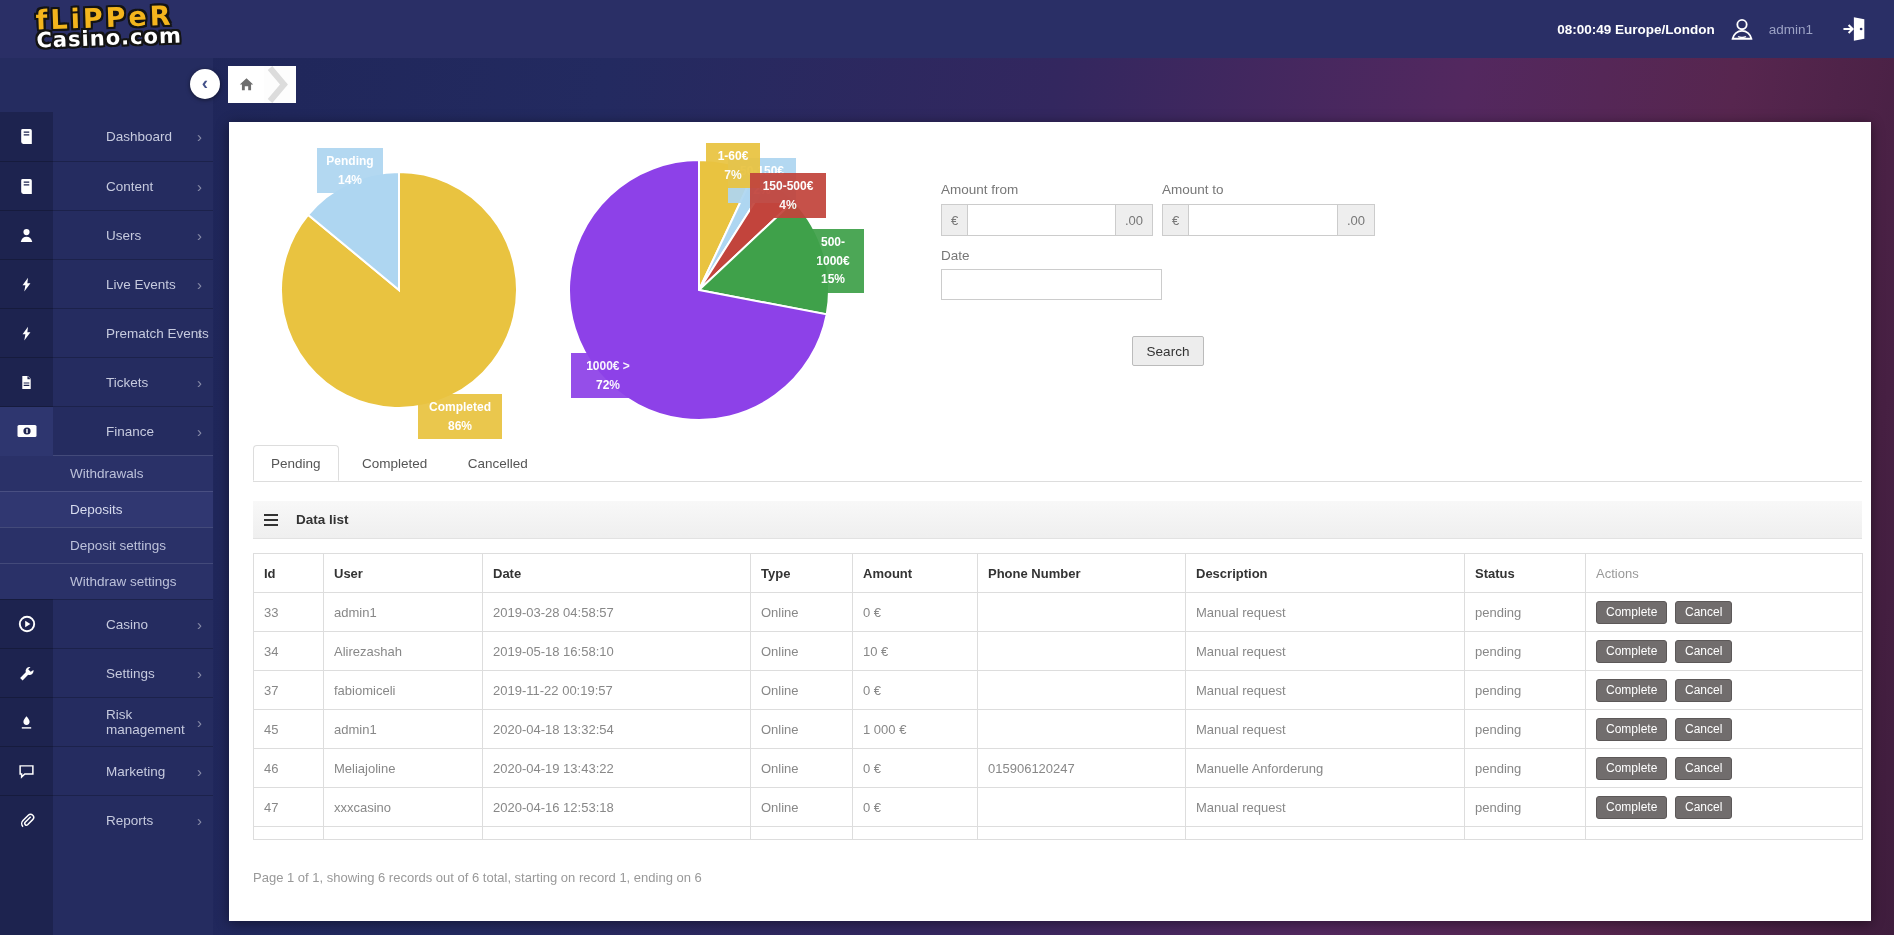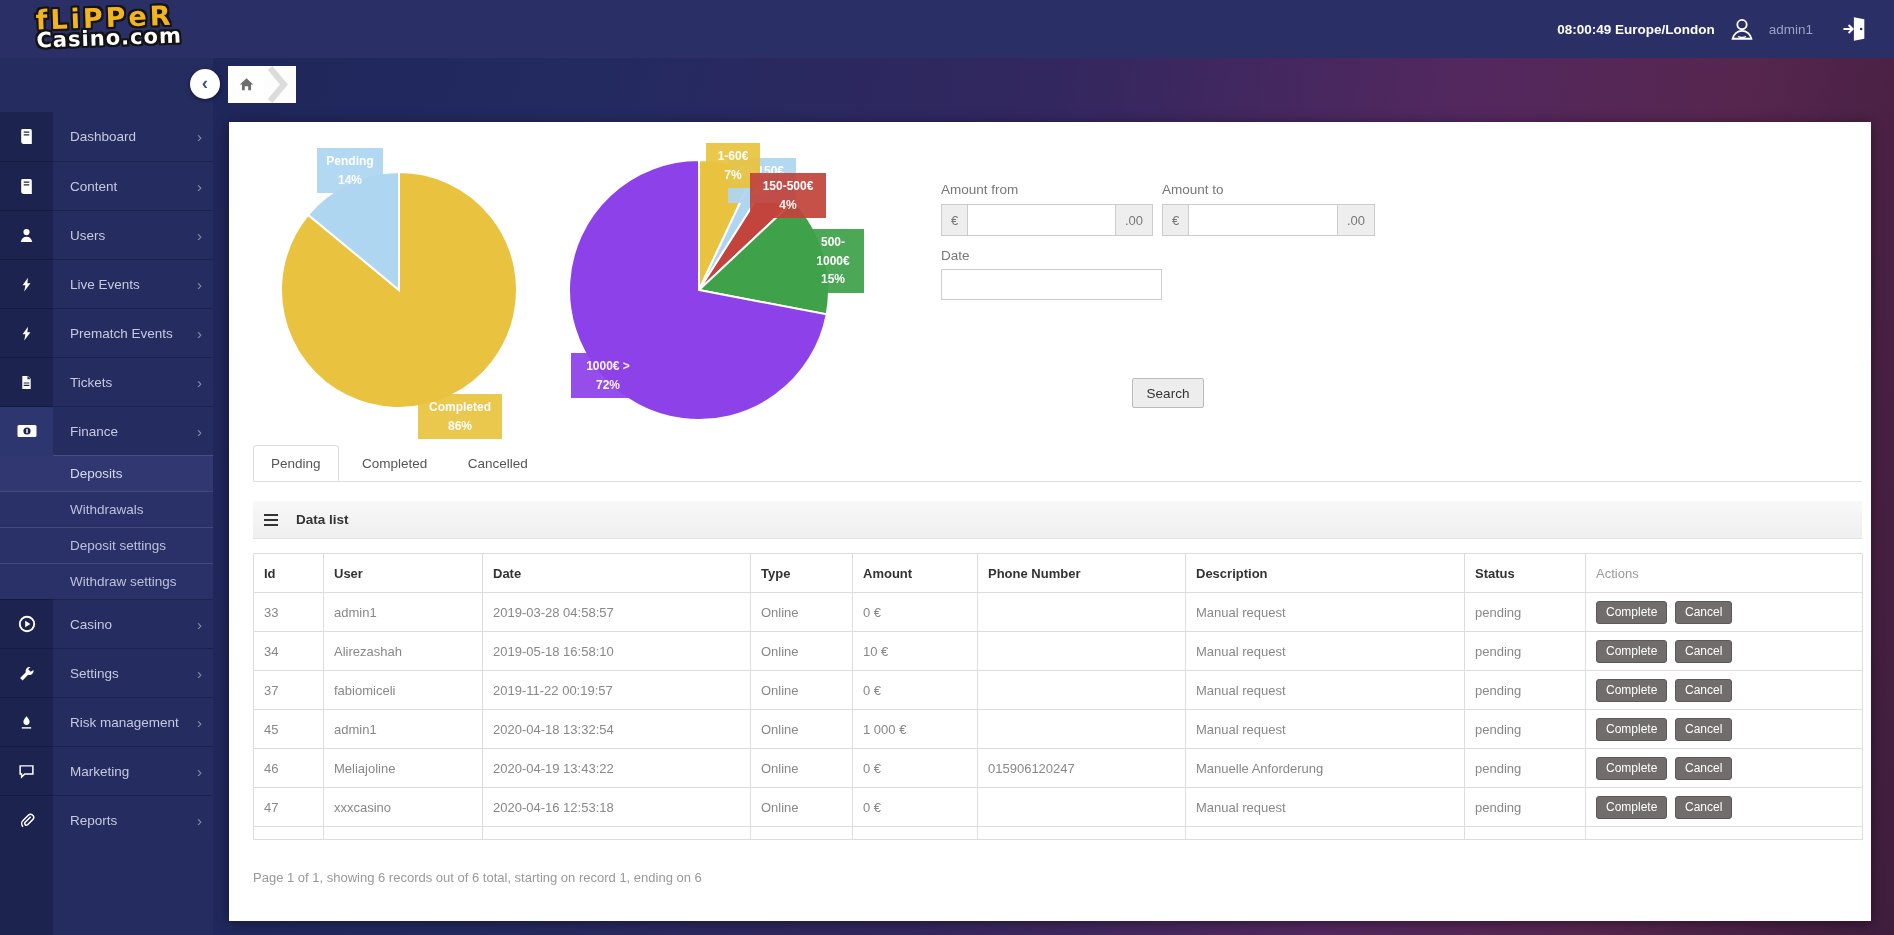--- a/index.html
+++ b/index.html
@@ -27,21 +27,21 @@
   .crumb-arrow { width:32px; height:37px; background:#fdfdfd; display:flex; align-items:center; }
 
   
   #sidebar { position:absolute; left:0; top:58px; width:213px; height:877px; background:#252c60; z-index:20; }
   #icon-strip { position:absolute; left:0; top:54px; width:53px; height:823px; background:#1d234f; }
   #menu { position:absolute; left:0; top:54px; width:213px; }
   .mitem { position:relative; height:49px; display:flex; align-items:center; cursor:pointer; border-top:1px solid rgba(0,0,0,.22); }
   .mitem:first-child { border-top:none; }
   .mitem .icell { width:53px; height:49px; display:flex; align-items:center; justify-content:center; flex:none; }
   .mitem .icell.hl { background:#2e366f; }
-  .mitem .mlabel { color:#c6cade; font-size:13.5px; padding-left:17px; }
+  .mitem .mlabel { color:#c6cade; font-size:13.5px; padding-left:17px;margin-left:36px; }
   .mitem .chev { position:absolute; right:11px; color:rgba(255,255,255,.45); font-size:15px; }
   .sitem { height:36px; line-height:36px; background:#2a3168; border-top:1px solid rgba(255,255,255,.12); color:#bcc1da;
      font-size:13.5px; padding-left:70px; cursor:pointer; }
   .sitem.active { background:#303771; color:#d7dbee; }
 
   
   #panel { position:absolute; left:229px; top:122px; width:1642px; height:799px; background:#fff; box-shadow:0 2px 12px rgba(0,0,0,.45); z-index:10;padding-left:48px; }
 
   
   .pie { position:absolute; }
@@ -60,21 +60,21 @@
   
   .flabel { position:absolute; color:#777; font-size:13.5px; }
   .lbl-from { left:712px; top:60px; } .lbl-to { left:933px; top:60px; } .lbl-date { left:712px; top:126px; }
   .igroup { position:absolute; display:flex; height:32px; }
   .grp-from { left:712px; top:82px; width:212px; } .grp-to { left:933px; top:82px; width:213px; }
   .addon { background:#eee; border:1px solid #ccc; color:#777; font-size:13px; display:flex; align-items:center; padding:0 9px; flex:none; }
   .addon.left { border-right:none; } .addon.right { border-left:none; }
   .igroup input { flex:1; min-width:0; border:1px solid #ccc; font-size:13px; padding:0 6px; outline:none; }
   .input-date { position:absolute; left:712px; top:147px; width:221px; height:31px; border:1px solid #ccc; font-size:13px; padding:0 6px; outline:none; }
   .btn-search { position:absolute; left:903px; top:214px; width:72px; height:30px; background:#ededed; border:1px solid #bbb;
-     border-radius:2px; color:#333; font-size:13.5px; cursor:pointer; font-family:inherit;margin-top:42px; }
+     border-radius:2px; color:#333; font-size:13.5px; cursor:pointer; font-family:inherit; }
 
   
   #tabs { position:absolute; left:24px; top:322px; width:1609px; height:38px; border-bottom:1px solid #ddd; }
   .tab { display:inline-block; padding:10px 17px 9px; font-size:13.5px; color:#555; cursor:pointer; position:relative; top:1px; margin-right:2px; }
   .tab.active { background:#fff; border:1px solid #ddd; border-bottom:1px solid #fff; border-radius:4px 4px 0 0; }
 
   
   #datalist-bar { position:absolute; left:24px; top:379px; width:1609px; height:38px;
      background:linear-gradient(#f8f8f8,#efefef); border-bottom:1px solid #e2e2e2; display:flex; align-items:center; gap:18px; padding-left:11px; }
   #datalist-bar .dl-title { font-size:13.5px; font-weight:bold; color:#333; }
@@ -208,22 +208,22 @@
             <svg width="20" height="14" viewBox="0 0 20 14">
               <rect x="0.5" y="1" width="19" height="12" rx="1.5" fill="#fff"></rect>
               <circle cx="10" cy="7" r="3.6" fill="#1d234f"></circle>
               <rect x="9.3" y="4.9" width="1.4" height="4.2" fill="#fff"></rect>
             </svg>
           </span>
         <span class="mlabel">Finance</span>
         <span class="chev">›</span>
       </div>
 
+      <div class="sitem">Withdrawals</div>
       <div class="sitem active">Deposits</div>
-      <div class="sitem">Withdrawals</div>
       <div class="sitem">Deposit settings</div>
       <div class="sitem">Withdraw settings</div>
 
       <div class="mitem">
         <span class="icell">
             <svg width="18" height="18" viewBox="0 0 16 16">
               <circle cx="8" cy="8" r="6.4" fill="none" stroke="#fff" stroke-width="1.7"></circle>
               <path fill="#fff" d="M6.4 5.1 11 8l-4.6 2.9z"></path>
             </svg>
           </span>

